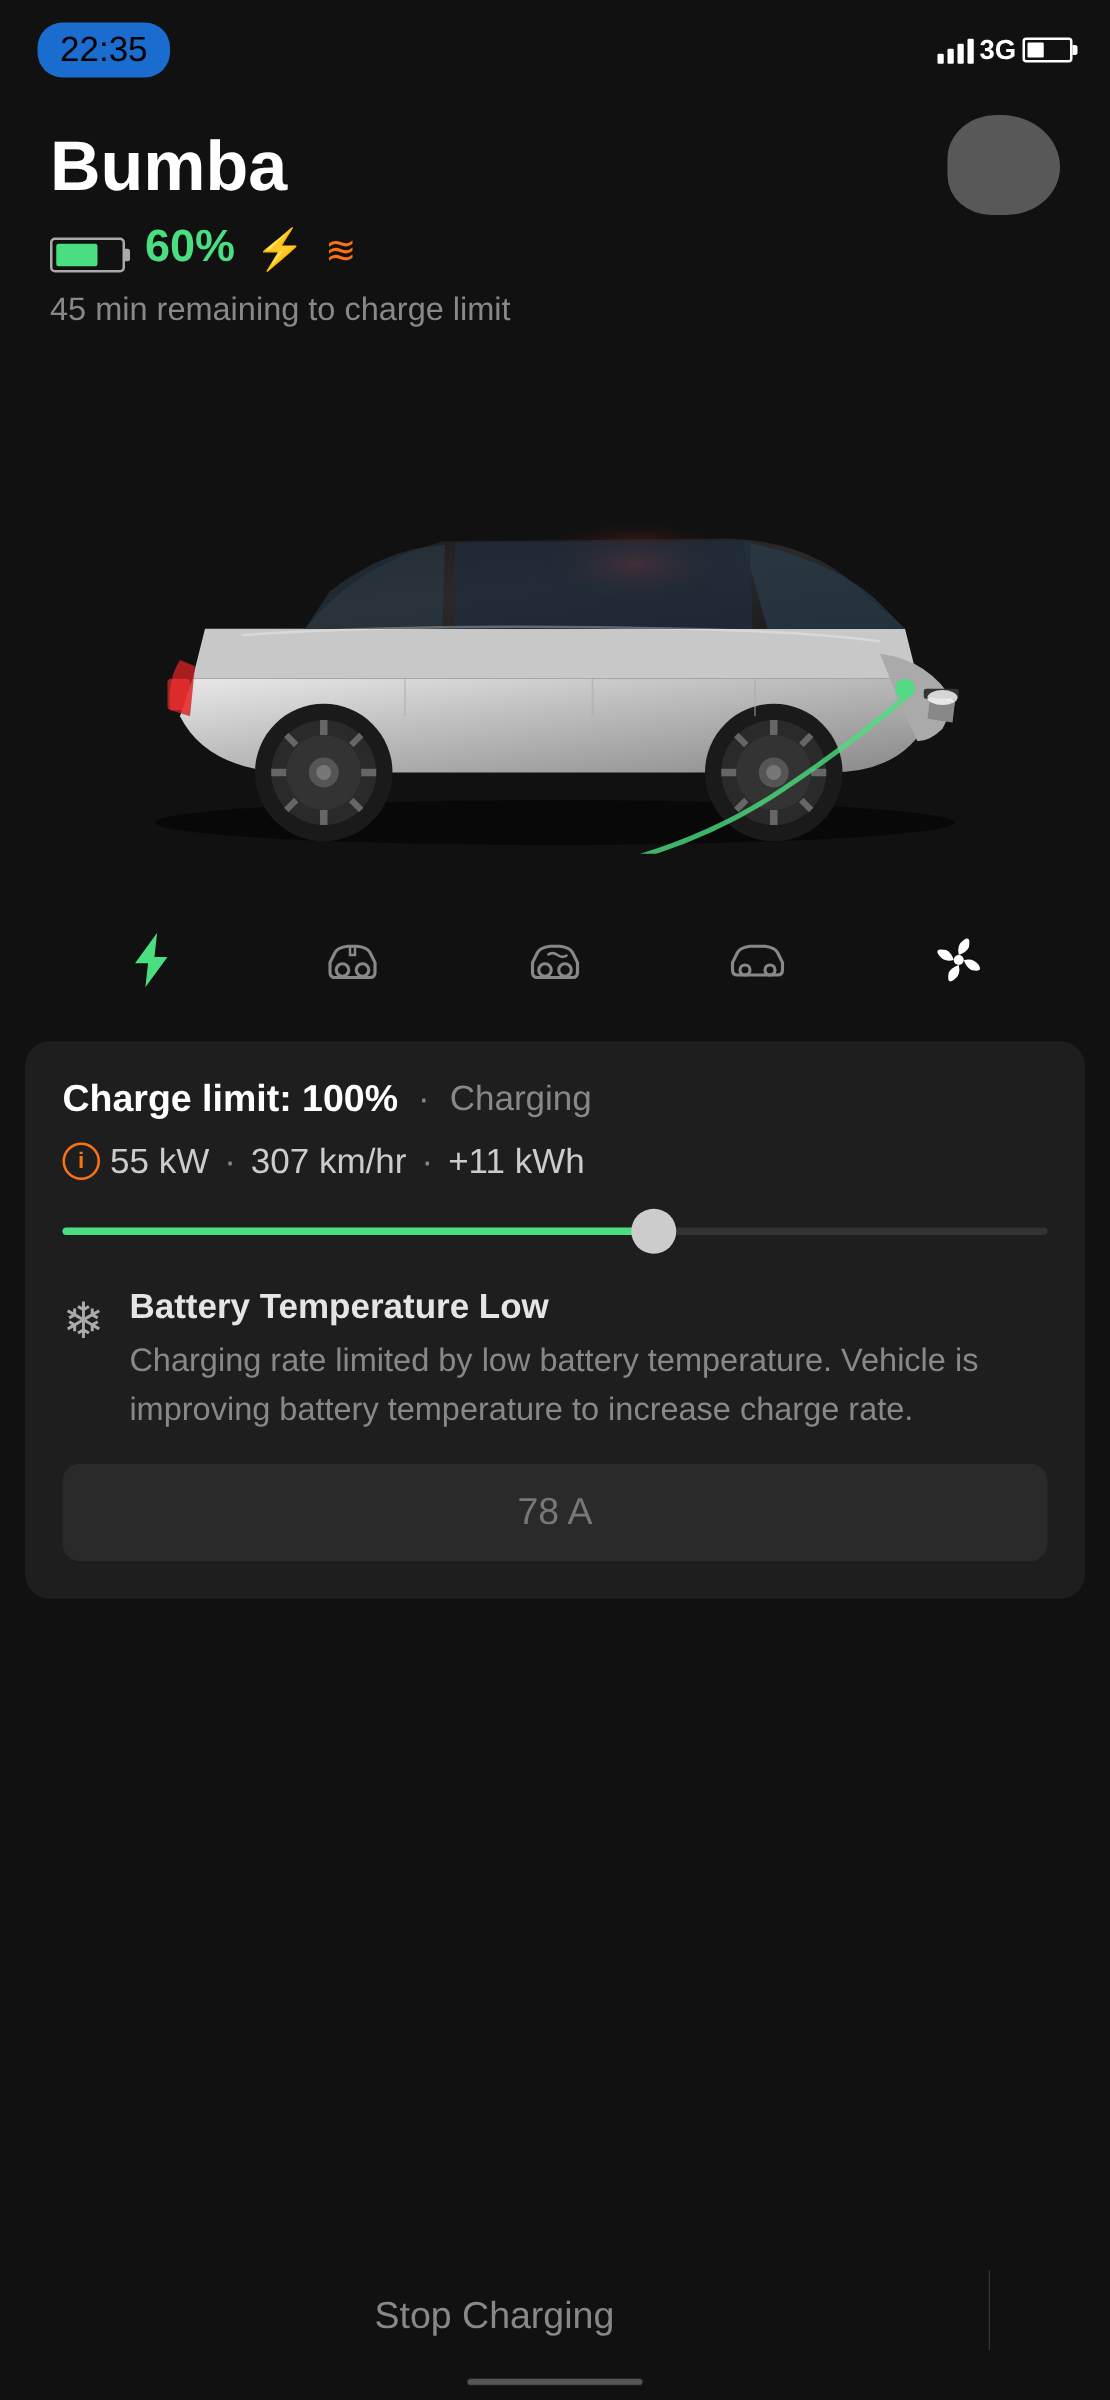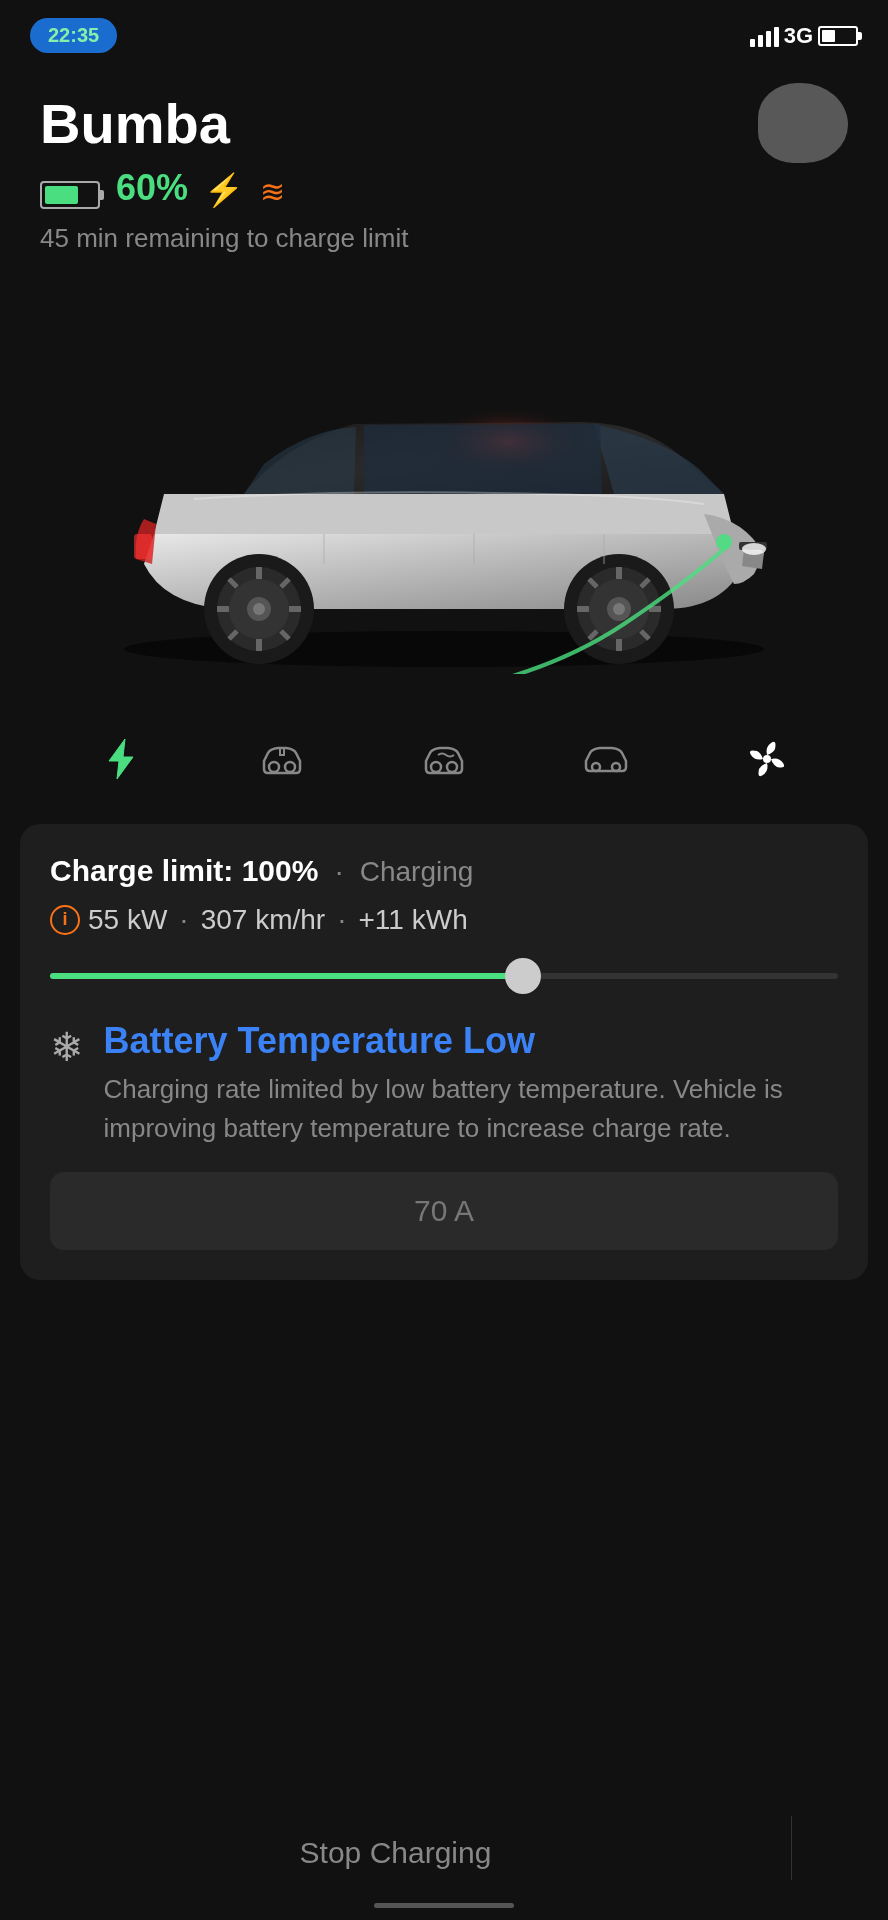--- a/index.html
+++ b/index.html
@@ -18,23 +18,23 @@
     .status-bar {
       display: flex;
       justify-content: space-between;
       align-items: center;
       padding: 18px 30px 10px;
     }
     .status-time {
       background: #1a6cce;
       border-radius: 20px;
       padding: 6px 18px;
-      font-size: 20px;
-      font-weight: 700;
-      color: #86efac;
+      font-size: 28px;
+      font-weight: 400;
+      color: #000000;
     }
     .status-right {
       display: flex;
       align-items: center;
       gap: 5px;
     }
     .signal-bars {
       display: flex;
       align-items: flex-end;
       gap: 3px;
@@ -194,21 +194,21 @@
 
     
     .info-card {
       margin: 10px 20px 0;
       background: #1e1e1e;
       border-radius: 20px;
       padding: 30px 30px 20px;
     }
     .charge-header {
       display: flex;
-      align-items: flex-end;
+      align-items: flex-start;
       gap: 16px;
       margin-bottom: 16px;
     }
     .charge-limit-text {
       font-size: 30px;
       font-weight: 700;
       color: #fff;
     }
     .dot-separator {
       font-size: 28px;
@@ -288,23 +288,23 @@
       margin-bottom: 24px;
     }
     .snowflake-icon {
       font-size: 40px;
       color: #aaa;
       flex-shrink: 0;
       margin-top: 4px;
     }
     .warning-text-block {}
     .warning-title {
-      font-size: 36px;
+      font-size: 28px;
       font-weight: 700;
-      color: #3b82f6;
+      color: #e5e5e5;
       margin-bottom: 8px;
     }
     .warning-desc {
       font-size: 26px;
       color: #888;
       line-height: 1.5;
     }
 
     
     .amperage-btn {
@@ -563,21 +563,21 @@
 
   <div class="warning-box">
     <div class="snowflake-icon">❄</div>
     <div class="warning-text-block">
       <div class="warning-title">Battery Temperature Low</div>
       <div class="warning-desc">Charging rate limited by low battery temperature. Vehicle is improving battery temperature to increase charge rate.</div>
     </div>
   </div>
 
   <div class="amperage-btn">
-    <span class="amperage-value">70 A</span>
+    <span class="amperage-value">78 A</span>
   </div>
 </div>
 
 <div class="bottom-actions">
   <button class="action-btn">
     <span class="action-btn-label">Stop Charging</span>
   </button>
   <div class="action-divider"></div>
 </div>
 

